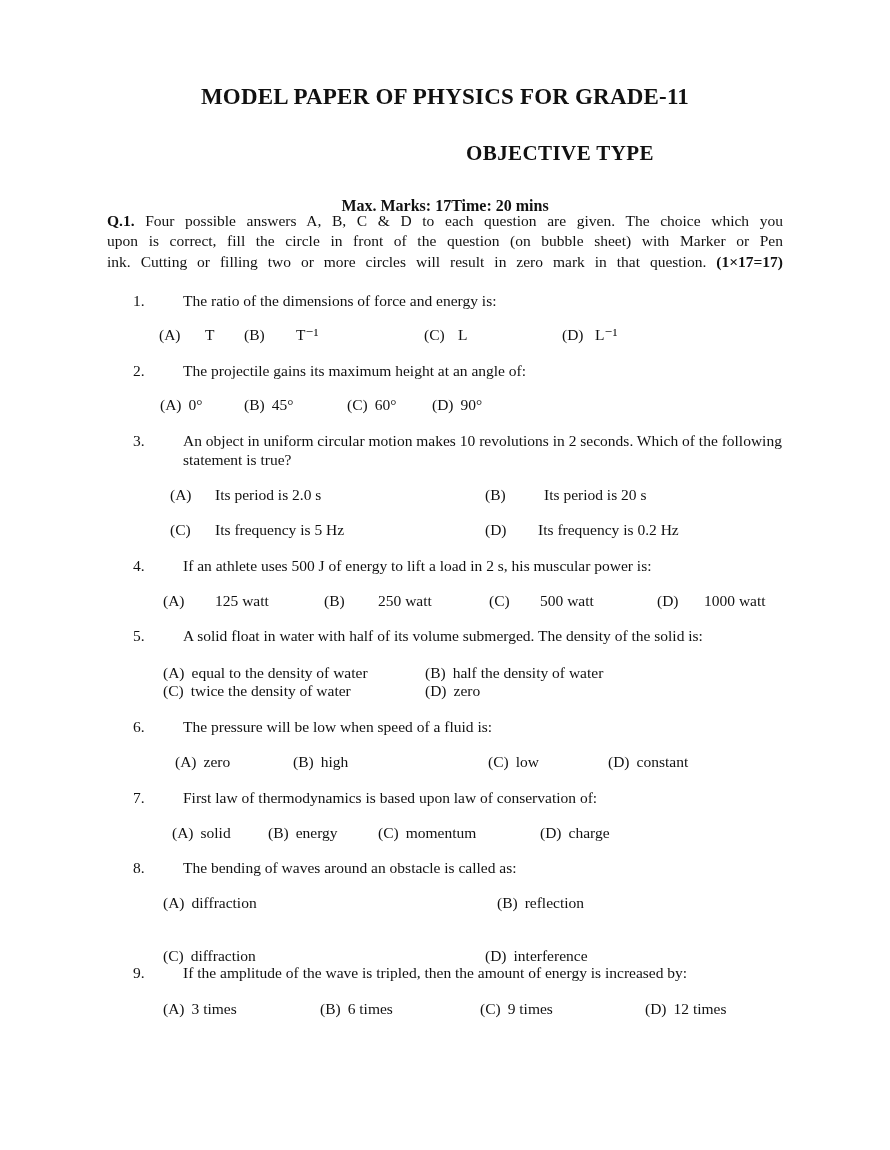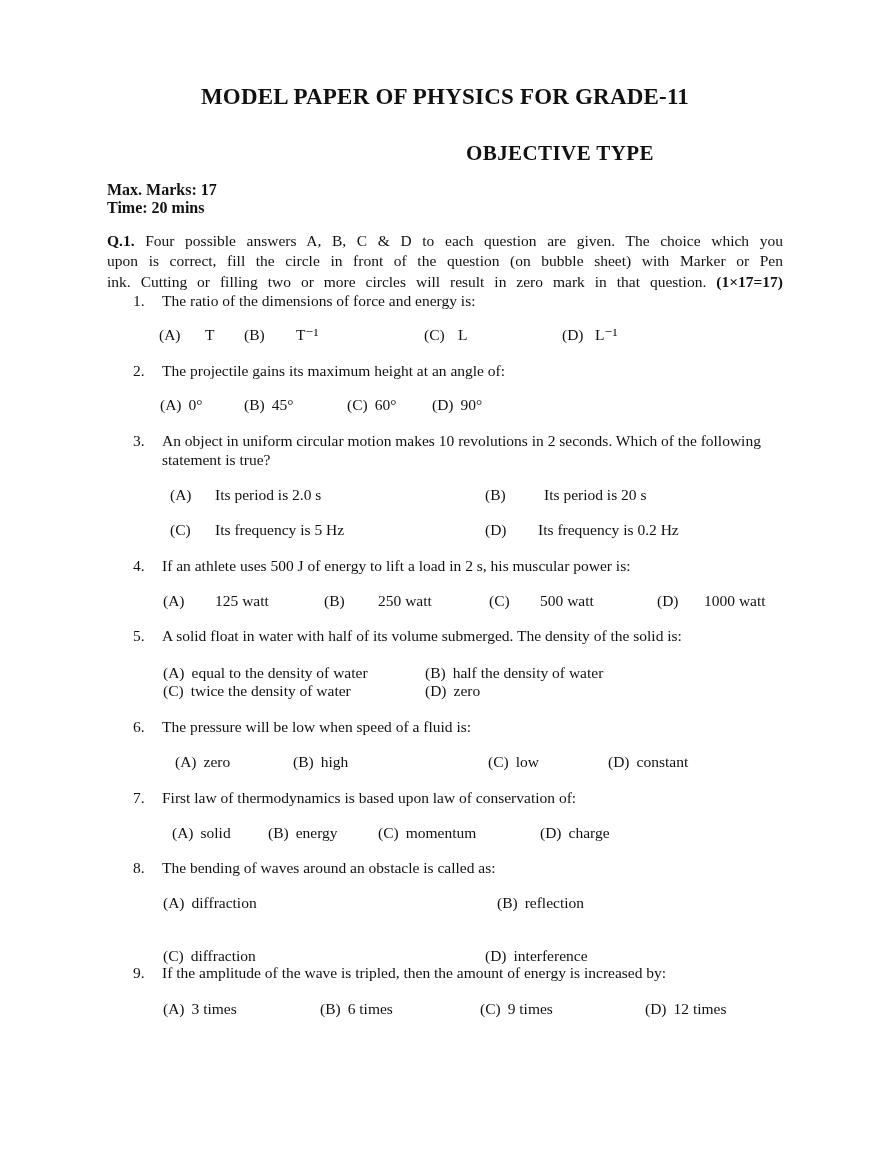--- a/index.html
+++ b/index.html
@@ -48,37 +48,35 @@
     width: 100%;
     padding-left: 230px;
     text-align: center;
     font-size: 21px;
     font-weight: bold;
     letter-spacing: 0.4px;
     white-space: nowrap;
   }
   .marks-row {
     position: absolute;
-    top: 181px;
+    top: 197px;
     left: 0;
     width: 100%;
     display: flex;
     justify-content: center;
     font-size: 16px;
     font-weight: bold;
-    flex-direction: column;
   }
   .instruction {
     position: absolute;
     top: 211px;
     left: 0;
     width: 100%;
     font-size: 15.5px;
     line-height: 20.3px;
-    margin-top: 20px;
   }
   .just-line {
     text-align: justify;
     text-align-last: justify;
     width: 100%;
   }
   .bold { font-weight: bold; }
   .question {
     position: absolute;
     left: 0;
@@ -86,21 +84,21 @@
     font-size: 15.5px;
     line-height: 19px;
   }
   .q-num {
     position: absolute;
     left: 26px;
     top: 0;
   }
   .q-text {
     display: block;
-    margin-left: 55px;
+    margin-left: 76px;
     width: 621px;
   }
   .opts {
     position: absolute;
     left: 0;
     width: 100%;
     height: 19px;
   }
   .opt-abs { position: absolute; top: 0; white-space: nowrap; }
   .opt-group { position: absolute; top: 0; white-space: nowrap; }

